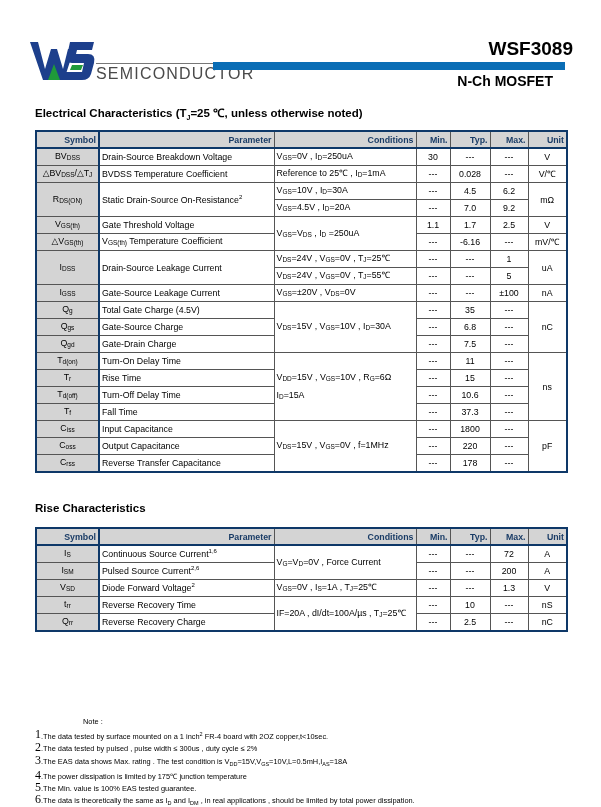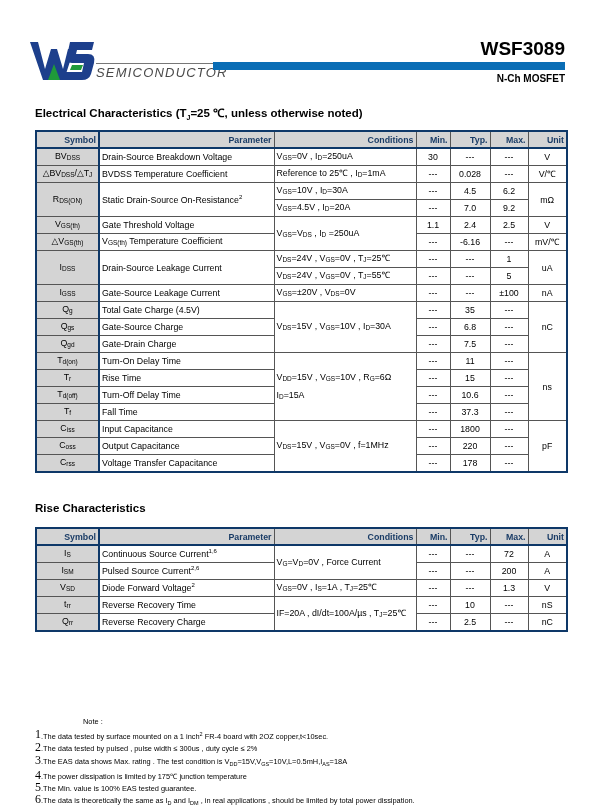--- a/index.html
+++ b/index.html
@@ -4,25 +4,25 @@
 <style>
   html, body { margin:0; padding:0; background:#fff; }
   body { width:601px; height:807px; position:relative; overflow:hidden;
          font-family:"Liberation Sans", sans-serif; color:#000; }
   .abs { position:absolute; }
 
   
   .logo { left:30px; top:39px; width:190px; height:44px; }
   .logo-ws { left:0; top:0; }
   .brand { left:66px; top:-2px; font-size:25px; font-weight:bold; font-style:italic; color:#3d3d3d; letter-spacing:1.5px; }
-  .brand-sub { left:66px; top:26px; font-size:13px; color:#4a4a4a; letter-spacing:1.2px;font-style:italic; }
+  .brand-sub { left:66px; top:26px; font-size:16px; color:#4a4a4a; letter-spacing:1.2px; }
   .brand-rule { left:66px; top:24px; width:118px; height:1px; background:#777; }
   .blue-bar { left:213px; top:62px; width:352px; height:8px; background:#0a6db5; }
-  .partno { right:36px; top:38px; font-size:19px; font-weight:bold; }
-  .subtitle { right:36px; top:73px; font-size:10px; font-weight:bold; }
+  .partno { right:28px; top:38px; font-size:19px; font-weight:bold; }
+  .subtitle { right:48px; top:73px; font-size:14px; font-weight:bold; }
 
   .section-title { left:35px; font-size:11.5px; font-weight:bold; }
   .section-title sub { font-size:7px; }
 
   
   table.spec { position:absolute; left:35px; border-collapse:collapse;
                border:2px solid #0e3868; font-size:8.8px; table-layout:fixed; }
   table.spec td, table.spec th { border:1px solid #555; padding:0 2px; height:15px; line-height:14px; white-space:nowrap; overflow:hidden; }
   table.spec th { background:#d4d4d4; color:#1a3c66; font-weight:bold; font-size:8.8px; text-align:right;
                    border-bottom:2px solid #0e3868; }
@@ -113,21 +113,21 @@
         <td class="cond">V<sub>GS</sub>=4.5V , I<sub>D</sub>=20A</td>
         <td class="c">---</td>
         <td class="c">7.0</td>
         <td class="c">9.2</td>
       </tr>
       <tr>
         <td class="sym">V<sub>GS(th)</sub></td>
         <td class="param">Gate Threshold Voltage</td>
         <td class="cond" rowspan="2">V<sub>GS</sub>=V<sub>DS</sub> , I<sub>D</sub> =250uA</td>
         <td class="c">1.1</td>
-        <td class="c">2.4</td>
+        <td class="c">1.7</td>
         <td class="c">2.5</td>
         <td class="c">V</td>
       </tr>
       <tr>
         <td class="sym">△V<sub>GS(th)</sub></td>
         <td class="param">V<sub>GS(th)</sub> Temperature Coefficient</td>
         <td class="c">---</td>
         <td class="c">-6.16</td>
         <td class="c">---</td>
         <td class="c">mV/℃</td>
@@ -220,21 +220,21 @@
       </tr>
       <tr>
         <td class="sym">C<sub>oss</sub></td>
         <td class="param">Output Capacitance</td>
         <td class="c">---</td>
         <td class="c">220</td>
         <td class="c">---</td>
       </tr>
       <tr>
         <td class="sym">C<sub>rss</sub></td>
-        <td class="param">Voltage Transfer Capacitance</td>
+        <td class="param">Reverse Transfer Capacitance</td>
         <td class="c">---</td>
         <td class="c">178</td>
         <td class="c">---</td>
       </tr>
     </tbody>
 </table>
 
 <div class="abs section-title" style="top:502px">Rise Characteristics</div>
 
 <table class="spec" id="diode-table" style="top:527px; width:531px">

